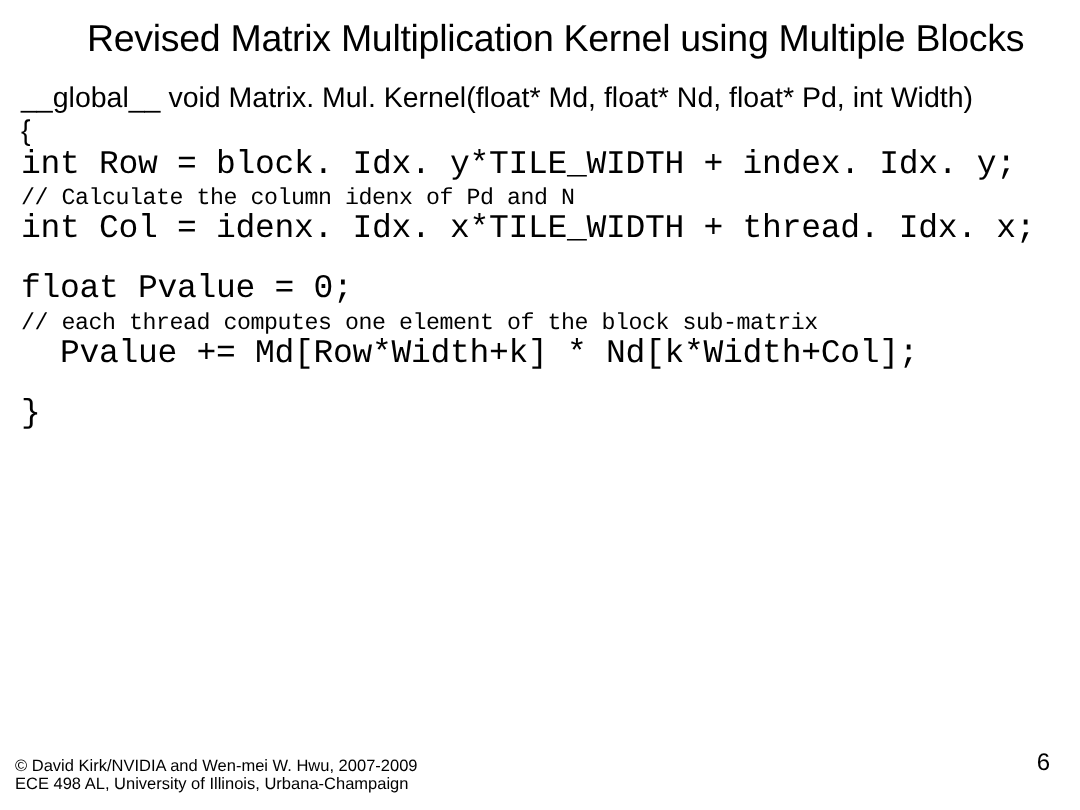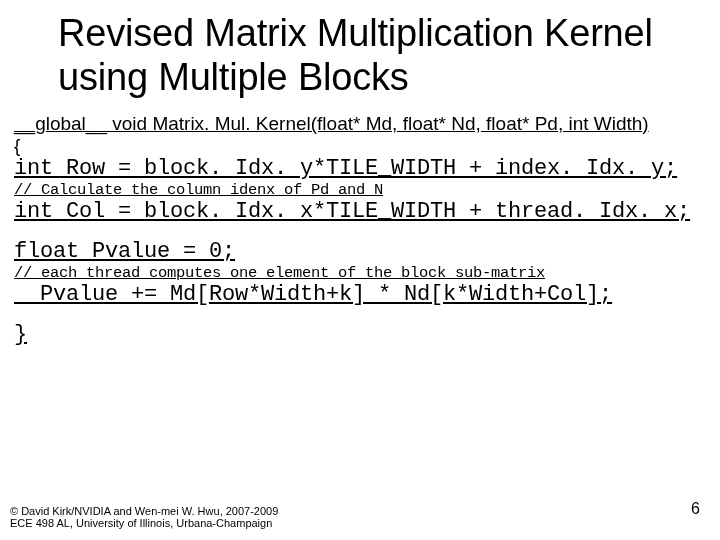--- a/index.html
+++ b/index.html
@@ -6,32 +6,31 @@
   body {
     width: 720px;
     height: 540px;
     background: white;
     font-family: Arial, Helvetica, sans-serif;
     position: relative;
     padding: 12px 10px 10px 10px;
     overflow: hidden;
   }
   .title {
-    font-size: 38px;
+    font-size: 25px;
     line-height: 1.15;
     padding-left: 48px;
     padding-right: 15px;
     color: #000;
     letter-spacing: -0.2px;
   }
   .content {
     margin-top: 14px;
     padding-left: 4px;
     padding-right: 2px;
-    text-decoration: underline;
   }
   .sig {
     font-family: Arial, Helvetica, sans-serif;
     font-size: 19px;
     line-height: 1.15;
   }
   .comment {
     font-family: "Courier New", Courier, monospace;
     font-size: 15.5px;
     line-height: 1.2;
@@ -64,21 +63,21 @@
 </head>
 <body>
 
 <div class="title">Revised Matrix Multiplication Kernel using Multiple Blocks</div>
 
 <div class="content">
   <div class="sig">__global__ void Matrix. Mul. Kernel(float* Md, float* Nd, float* Pd, int Width)</div>
   <div class="sig">{</div>
   <div class="code">int Row = block. Idx. y*TILE_WIDTH + index. Idx. y;</div>
   <div class="comment">// Calculate the column idenx of Pd and N</div>
-  <div class="code">int Col = block. Idx. x*TILE_WIDTH + thread. Idx. x;</div>
+  <div class="code">int Col = idenx. Idx. x*TILE_WIDTH + thread. Idx. x;</div>
   <div class="spacer"></div>
   <div class="code">float Pvalue = 0;</div>
   <div class="comment">// each thread computes one element of the block sub-matrix</div>
   <div class="code">&nbsp;&nbsp;Pvalue += Md[Row*Width+k] * Nd[k*Width+Col];</div>
   <div class="spacer"></div>
   <div class="code">}</div>
 </div>
 
 <div class="footer">
   <div>© David Kirk/NVIDIA and Wen-mei W. Hwu, 2007-2009</div>

